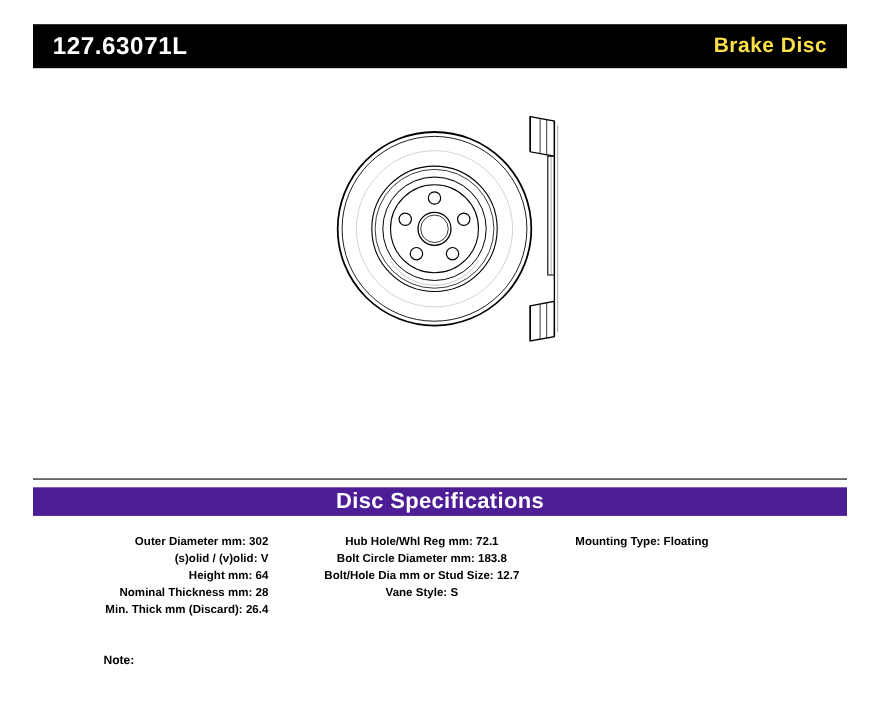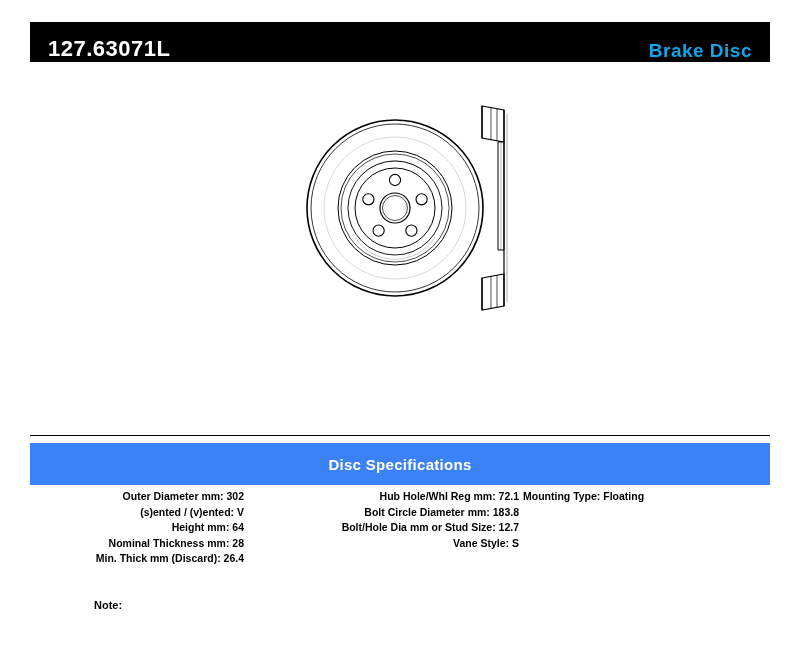--- a/index.html
+++ b/index.html
@@ -18,34 +18,34 @@
 
   
   .header-bar {
     position: absolute;
     left: 30px;
     top: 22px;
     width: 740px;
     height: 40px;
     background: #000000;
     display: flex;
-    align-items: flex-end;
+    align-items: center;
     justify-content: space-between;
     box-sizing: border-box;
     padding: 0 18px;
   }
   .part-number {
     color: #ffffff;
     font-size: 22px;
     font-weight: bold;
     letter-spacing: 0.5px;
     font-family: "Liberation Sans", sans-serif;
   }
   .product-type {
-    color: #0ea5e9;
+    color: #fde047;
     font-size: 19px;
     font-weight: bold;
     letter-spacing: 0.5px;
     font-family: "Liberation Sans", sans-serif;
   }
 
   
   .drawing-area {
     position: absolute;
     left: 30px;
@@ -65,48 +65,48 @@
   }
 
   
   .spec-wrap {
     position: absolute;
     left: 30px;
     top: 443px;
     width: 740px;
   }
   .spec-header {
-    height: 42px;
-    background: #3b82f6;
+    height: 26px;
+    background: #4c1d95;
     color: #ffffff;
-    font-size: 15px;
+    font-size: 20px;
     font-weight: bold;
     display: flex;
     align-items: center;
     justify-content: center;
     letter-spacing: 0.3px;
   }
   .spec-cols {
     display: flex;
-    margin-top: 4px;
+    margin-top: 16px;
   }
   .spec-col {
     font-size: 10.5px;
     font-weight: bold;
     line-height: 15.5px;
   }
   .col-left {
     width: 218px;
     text-align: right;
     padding-right: 4px;
     box-sizing: border-box;
   }
   .col-mid {
     width: 275px;
-    text-align: right;
+    text-align: center;
     padding-right: 4px;
     box-sizing: border-box;
   }
   .col-right {
     width: 247px;
     text-align: left;
     padding-right: 40px;
     box-sizing: border-box;
   }
   .note-row {
@@ -191,21 +191,21 @@
 
 <div class="top-rule"></div>
 
 <div class="spec-wrap">
   <div class="spec-header">Disc Specifications</div>
 
   <div class="spec-cols">
 
     <div class="spec-col col-left">
       <div>Outer Diameter mm: 302</div>
-      <div>(s)ented / (v)ented: V</div>
+      <div>(s)olid / (v)olid: V</div>
       <div>Height mm: 64</div>
       <div>Nominal Thickness mm: 28</div>
       <div>Min. Thick mm (Discard): 26.4</div>
     </div>
 
     <div class="spec-col col-mid">
       <div>Hub Hole/Whl Reg mm: 72.1</div>
       <div>Bolt Circle Diameter mm: 183.8</div>
       <div>Bolt/Hole Dia mm or Stud Size: 12.7</div>
       <div>Vane Style: S</div>

